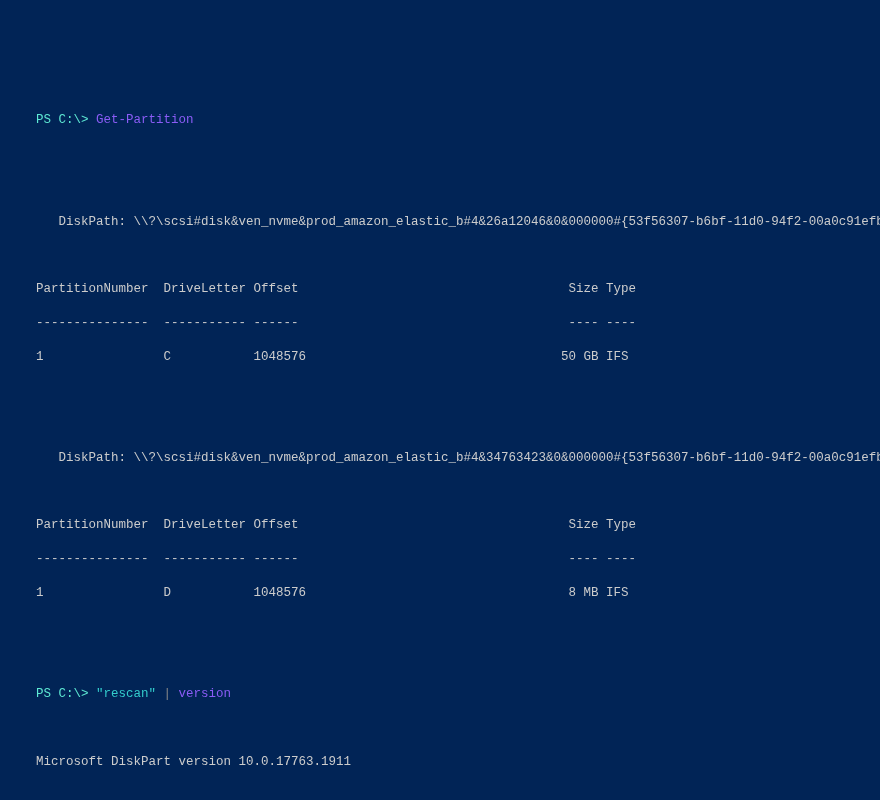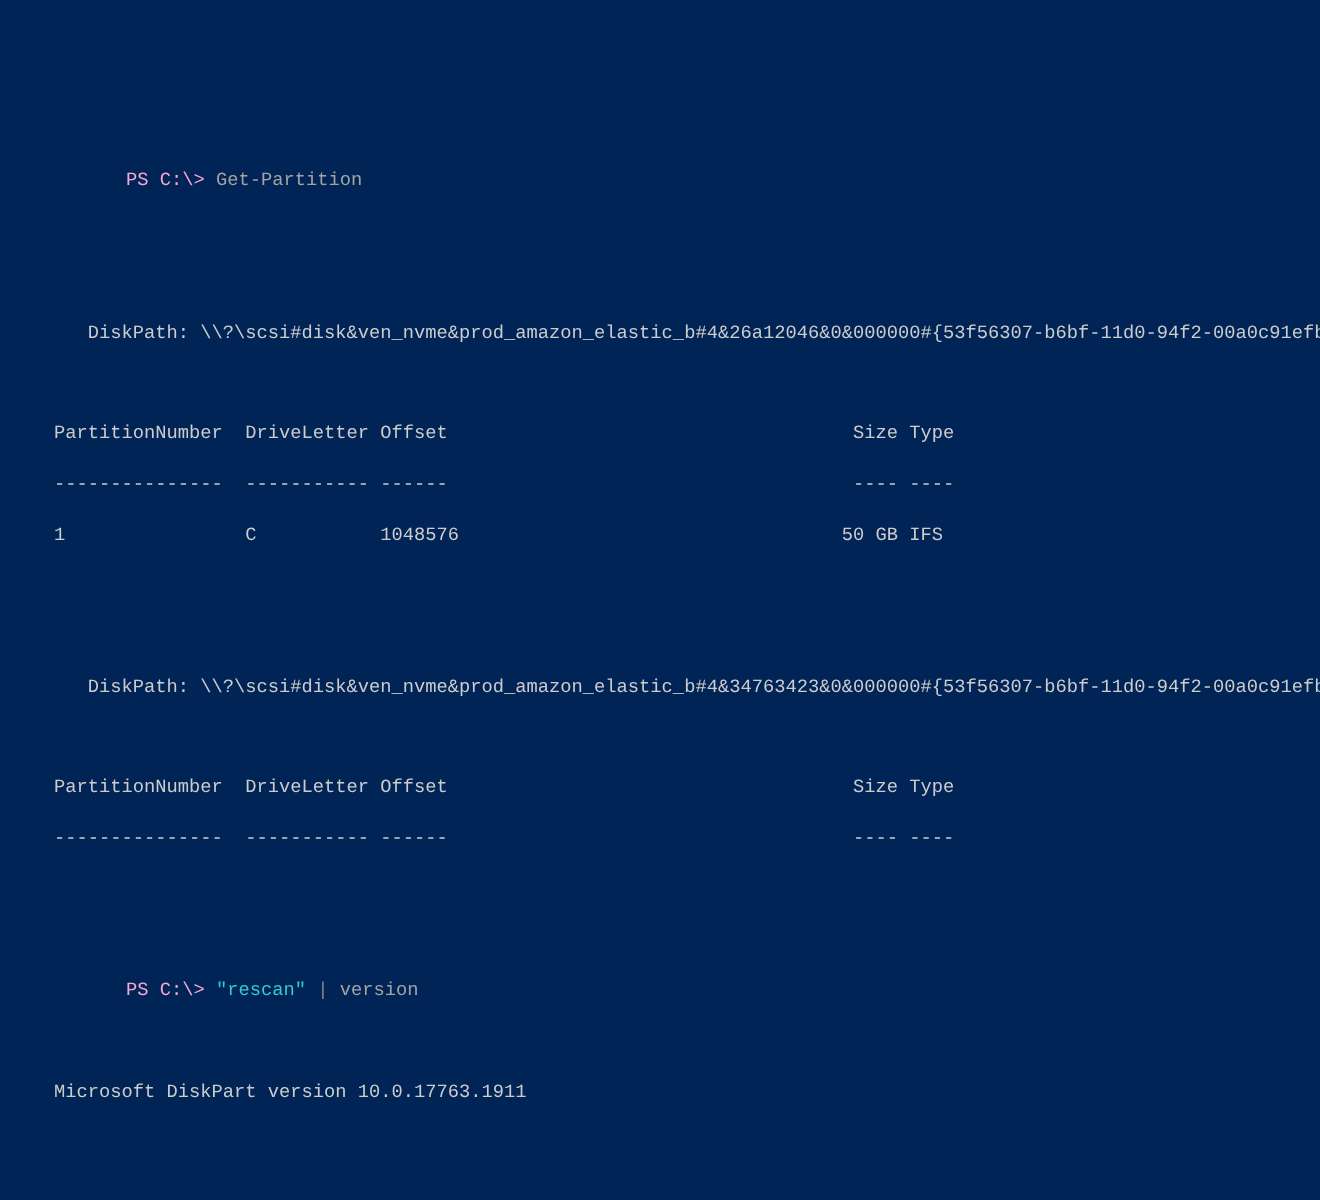--- a/index.html
+++ b/index.html
@@ -13,25 +13,24 @@
       font-family: Consolas, 'Courier New', monospace;
       font-size: 12.5px;
       line-height: 1.35;
       padding: 28px 36px;
       width: 880px;
       height: 800px;
       overflow: hidden;
       white-space: pre;
     }
     .prompt {
-      color: #f9a8d4;
-      margin-left: 48px;
+      color: #5eead4;
     }
     .cmdlet {
-      color: #a3a3a3;
+      color: #8b5cf6;
     }
     .string {
       color: #33cccc;
     }
     .pipe {
       color: #888888;
     }
     .line {
       display: block;
     }
@@ -49,20 +48,21 @@
 <span class="line"> </span>
 <span class="line">PartitionNumber  DriveLetter Offset                                    Size Type</span>
 <span class="line">---------------  ----------- ------                                    ---- ----</span>
 <span class="line">1                C           1048576                                  50 GB IFS</span>
 <span class="line"> </span>
 <span class="line"> </span>
 <span class="line"><span>   DiskPath: </span><span>\\?\scsi#disk&amp;ven_nvme&amp;prod_amazon_elastic_b#4&amp;34763423&amp;0&amp;000000#{53f56307-b6bf-11d0-94f2-00a0c91efb8b}</span></span>
 <span class="line"> </span>
 <span class="line">PartitionNumber  DriveLetter Offset                                    Size Type</span>
 <span class="line">---------------  ----------- ------                                    ---- ----</span>
+<span class="line">1                D           1048576                                   8 MB IFS</span>
 <span class="line"> </span>
 <span class="line"> </span>
 <span class="line"><span class="prompt">PS C:\&gt; </span><span class="string">"rescan"</span><span class="pipe"> | </span><span class="cmdlet">version</span></span>
 <span class="line"> </span>
 <span class="line">Microsoft DiskPart version 10.0.17763.1911</span>
 <span class="line"> </span>
 
 
 
 

